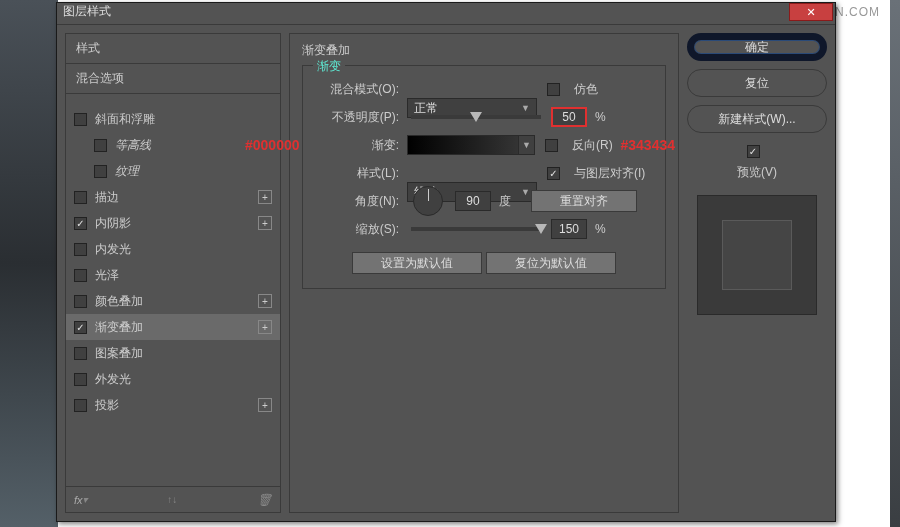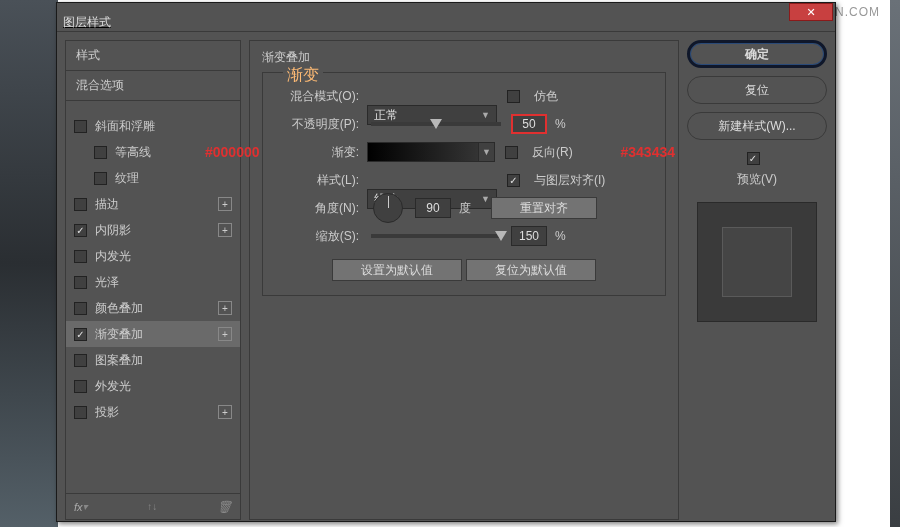--- a/index.html
+++ b/index.html
@@ -2,44 +2,44 @@
 <html><head>
 <meta charset="utf-8">
 <style>
 * { box-sizing: border-box; margin: 0; padding: 0; font-family: "Microsoft YaHei", sans-serif; }
 body { background: #fff; width: 900px; height: 527px; position: relative; overflow: hidden; }
 .bg-edge { position: absolute; top: 0; left: 0; width: 58px; height: 527px; background: linear-gradient(180deg, #4a5158 0%, #2a2e32 50%, #546068 100%); }
 .bg-edge.right { left: auto; right: 0; width: 10px; background: linear-gradient(180deg, #6a7178 0%, #3a3e42 100%); }
 .watermark { position: absolute; top: 4px; right: 20px; font-size: 12px; color: #999; letter-spacing: 1px; }
 .watermark .cn { color: #bbb; margin-right: 4px; }
 .dialog { position: absolute; left: 56px; top: 2px; width: 780px; height: 520px; background: #535353; border: 1px solid #1a1a1a; box-shadow: 2px 2px 5px rgba(0,0,0,0.5); }
-.titlebar { height: 29px; background: #535353; border-bottom: 1px solid #3a3a3a; display: flex; align-items: flex-end; padding: 0 6px; position: relative; text-decoration: underline; }
+.titlebar { height: 22px; background: #535353; border-bottom: 1px solid #3a3a3a; display: flex; align-items: flex-start; padding: 0 6px; position: relative; }
 .titlebar-text { color: #ddd; font-size: 12px; }
 .close-btn { position: absolute; right: 2px; top: 0; width: 44px; height: 18px; background: #c84040; border: 1px solid #8a1a1a; display: flex; align-items: center; justify-content: center; color: #fff; font-size: 11px; }
 .dialog-body { display: flex; height: calc(100% - 22px); padding: 8px; gap: 8px; }
 
-.left-panel { width: 176px; display: flex; flex-direction: column; justify-content: center; }
+.left-panel { width: 216px; display: flex; flex-direction: column; justify-content: center; }
 .style-box { border: 1px solid #3a3a3a; background: #535353; flex: 1; display: flex; flex-direction: column; }
 .panel-header { padding: 6px 10px; color: #ccc; font-size: 12px; border-bottom: 1px solid #3a3a3a; }
 .style-list { flex: 1; overflow: hidden; margin-top: 12px; }
 .style-item { display: flex; align-items: center; padding: 4px 8px; color: #ccc; font-size: 12px; height: 26px; position: relative; }
-.style-item.indent { padding-left: 28px; }
+.style-item.indent { padding-left: 28px; font-style: italic; }
 .style-item.selected { background: #6a6a6a; }
 .style-check { width: 13px; height: 13px; border: 1px solid #222; background: #404040; margin-right: 8px; display: inline-flex; align-items: center; justify-content: center; }
 .style-check.checked::after { content: "✓"; color: #e0e0e0; font-size: 10px; }
 .style-plus { position: absolute; right: 8px; width: 14px; height: 14px; border: 1px solid #888; display: flex; align-items: center; justify-content: center; font-size: 10px; color: #ccc; }
 .panel-footer { height: 26px; border-top: 1px solid #3a3a3a; display: flex; align-items: center; padding: 0 8px; color: #aaa; font-size: 11px; font-style: italic; }
 .panel-footer .spacer { flex: 1; }
 .arrow { font-size: 10px; color: #888; }
 .trash { font-size: 12px; color: #888; }
 
 .center-panel { flex: 1; border: 1px solid #3a3a3a; padding: 8px 12px; position: relative; }
 .section-title { color: #ccc; font-size: 12px; margin-bottom: 6px; }
 .fieldset { border: 1px solid #3a3a3a; padding: 10px 14px 14px 14px; position: relative; margin-top: 4px; }
-.fieldset-label { position: absolute; top: -8px; left: 20px; background: #535353; padding: 0 4px; color: #fdba74; font-size: 16px; }
+.fieldset-label { position: absolute; top: -8px; left: 10px; background: #535353; padding: 0 4px; color: #5eead4; font-size: 12px; }
 .row { display: flex; align-items: center; height: 26px; margin-bottom: 2px; }
 .row-label { width: 90px; text-align: right; color: #ccc; font-size: 12px; padding-right: 8px; }
 .combo { width: 130px; height: 20px; background: #404040; border: 1px solid #2a2a2a; color: #ddd; font-size: 12px; padding: 0 6px; display: flex; align-items: center; justify-content: space-between; margin-top: 38px; }
 .combo .caret { font-size: 9px; color: #aaa; }
 .check-after { display: flex; align-items: center; margin-left: 10px; gap: 6px; color: #ccc; font-size: 12px; }
 .slider-track { width: 130px; height: 4px; background: #3a3a3a; position: relative; margin: 0 4px; }
 .slider-thumb { position: absolute; top: -5px; width: 12px; height: 14px; background: #aaa; border: 1px solid #333; transform: translateX(-50%); }
 .slider-thumb.tri { width: 0; height: 0; background: none; border: none; border-left: 6px solid transparent; border-right: 6px solid transparent; border-top: 10px solid #b8b8b8; top: -3px; }
 .num-box { width: 36px; height: 20px; background: #404040; border: 1px solid #2a2a2a; color: #ddd; font-size: 12px; display: flex; align-items: center; justify-content: center; margin-left: 6px; }
 .num-box.hl { border: 2px solid #e03030; }
@@ -47,21 +47,21 @@
 .grad-preview { width: 112px; height: 20px; background: linear-gradient(90deg, #000 0%, #343434 100%); border: 1px solid #2a2a2a; }
 .grad-caret { width: 16px; height: 20px; background: #404040; border: 1px solid #2a2a2a; border-left: none; display: flex; align-items: center; justify-content: center; color: #aaa; font-size: 9px; }
 .angle-dial { width: 30px; height: 30px; border: 1px solid #2a2a2a; border-radius: 50%; background: #404040; margin: 0 6px; position: relative; }
 .angle-dial::after { content: ""; position: absolute; left: 50%; top: 2px; width: 1px; height: 12px; background: #ccc; }
 .btn { height: 22px; padding: 0 28px; background: #737373; border: 1px solid #3a3a3a; color: #ddd; font-size: 12px; display: inline-flex; align-items: center; justify-content: center; }
 .btn-row { display: flex; gap: 4px; justify-content: center; margin-top: 10px; }
 .annot { position: absolute; color: #e03030; font-size: 14px; font-weight: bold; font-family: Arial; }
 
 .right-panel { width: 140px; display: flex; flex-direction: column; gap: 8px; align-items: stretch; }
 .rbtn { height: 28px; border-radius: 14px; border: 1px solid #3a3a3a; background: #535353; color: #ddd; font-size: 12px; display: flex; align-items: center; justify-content: center; }
-.rbtn.primary { border: 3px solid #0f172a; box-shadow: inset 0 0 0 1px #2a4a78; font-weight: bold; }
+.rbtn.primary { border: 7px solid #0f172a; box-shadow: inset 0 0 0 1px #2a4a78; }
 .preview-row { display: flex; align-items: center; justify-content: center; gap: 6px; color: #ccc; font-size: 12px; margin-top: 4px; flex-direction: column; }
 .preview-box { width: 120px; height: 120px; background: #3a3a3a; border: 1px solid #2a2a2a; margin: 6px auto 0; display: flex; align-items: center; justify-content: center; }
 .preview-inner { width: 70px; height: 70px; background: #454545; border: 1px solid #5a5a5a; }
 </style>
 </head>
 <body>
 
 <div class="bg-edge"></div>
 <div class="bg-edge right"></div>
 <div class="watermark">

